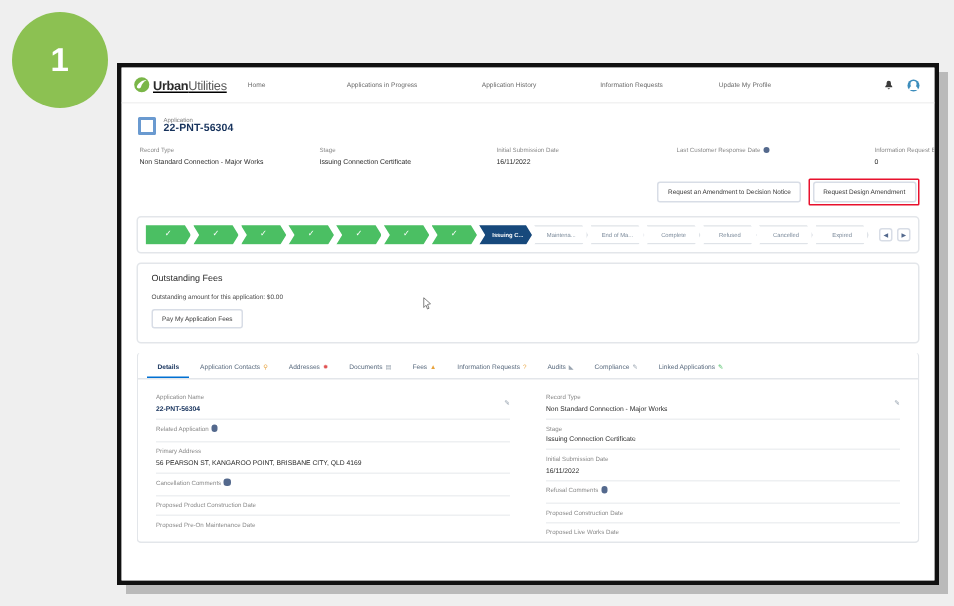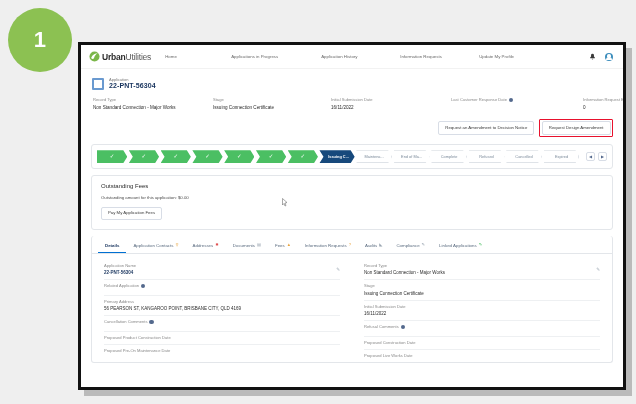--- a/index.html
+++ b/index.html
@@ -32,21 +32,21 @@
     overflow: hidden;
   }
   .page { position: relative; width: 100%; height: 100%; background: #fff; }
 
   
   .topnav {
     display: flex; align-items: center;
     height: 24px; padding: 0 8px;
     border-bottom: 1px solid #f2f2f2;
   }
-  .logo { display: flex; align-items: center; gap: 2px; margin-right: 14px; }
+  .logo { display: flex; align-items: center; gap: 2px; margin-right: 14px; text-decoration: underline; }
   .logo-mark { width: 11px; height: 11px; flex: 0 0 auto; }
   .logo-text { font-size: 8.5px; font-weight: bold; color: #2b2b2b; letter-spacing: -0.2px; white-space: nowrap; }
   .logo-text .lt2 { font-weight: normal; color: #5a5a5a; }
   .nav-items { display: flex; align-items: center; flex: 1 1 auto; }
   .nav-item {
     font-size: 4.4px; color: #6a6a6a; white-space: nowrap;
     padding: 2px 0; margin-right: 0;
   }
   .nav-item:nth-child(1) { width: 66px; }
   .nav-item:nth-child(2) { width: 90px; }

